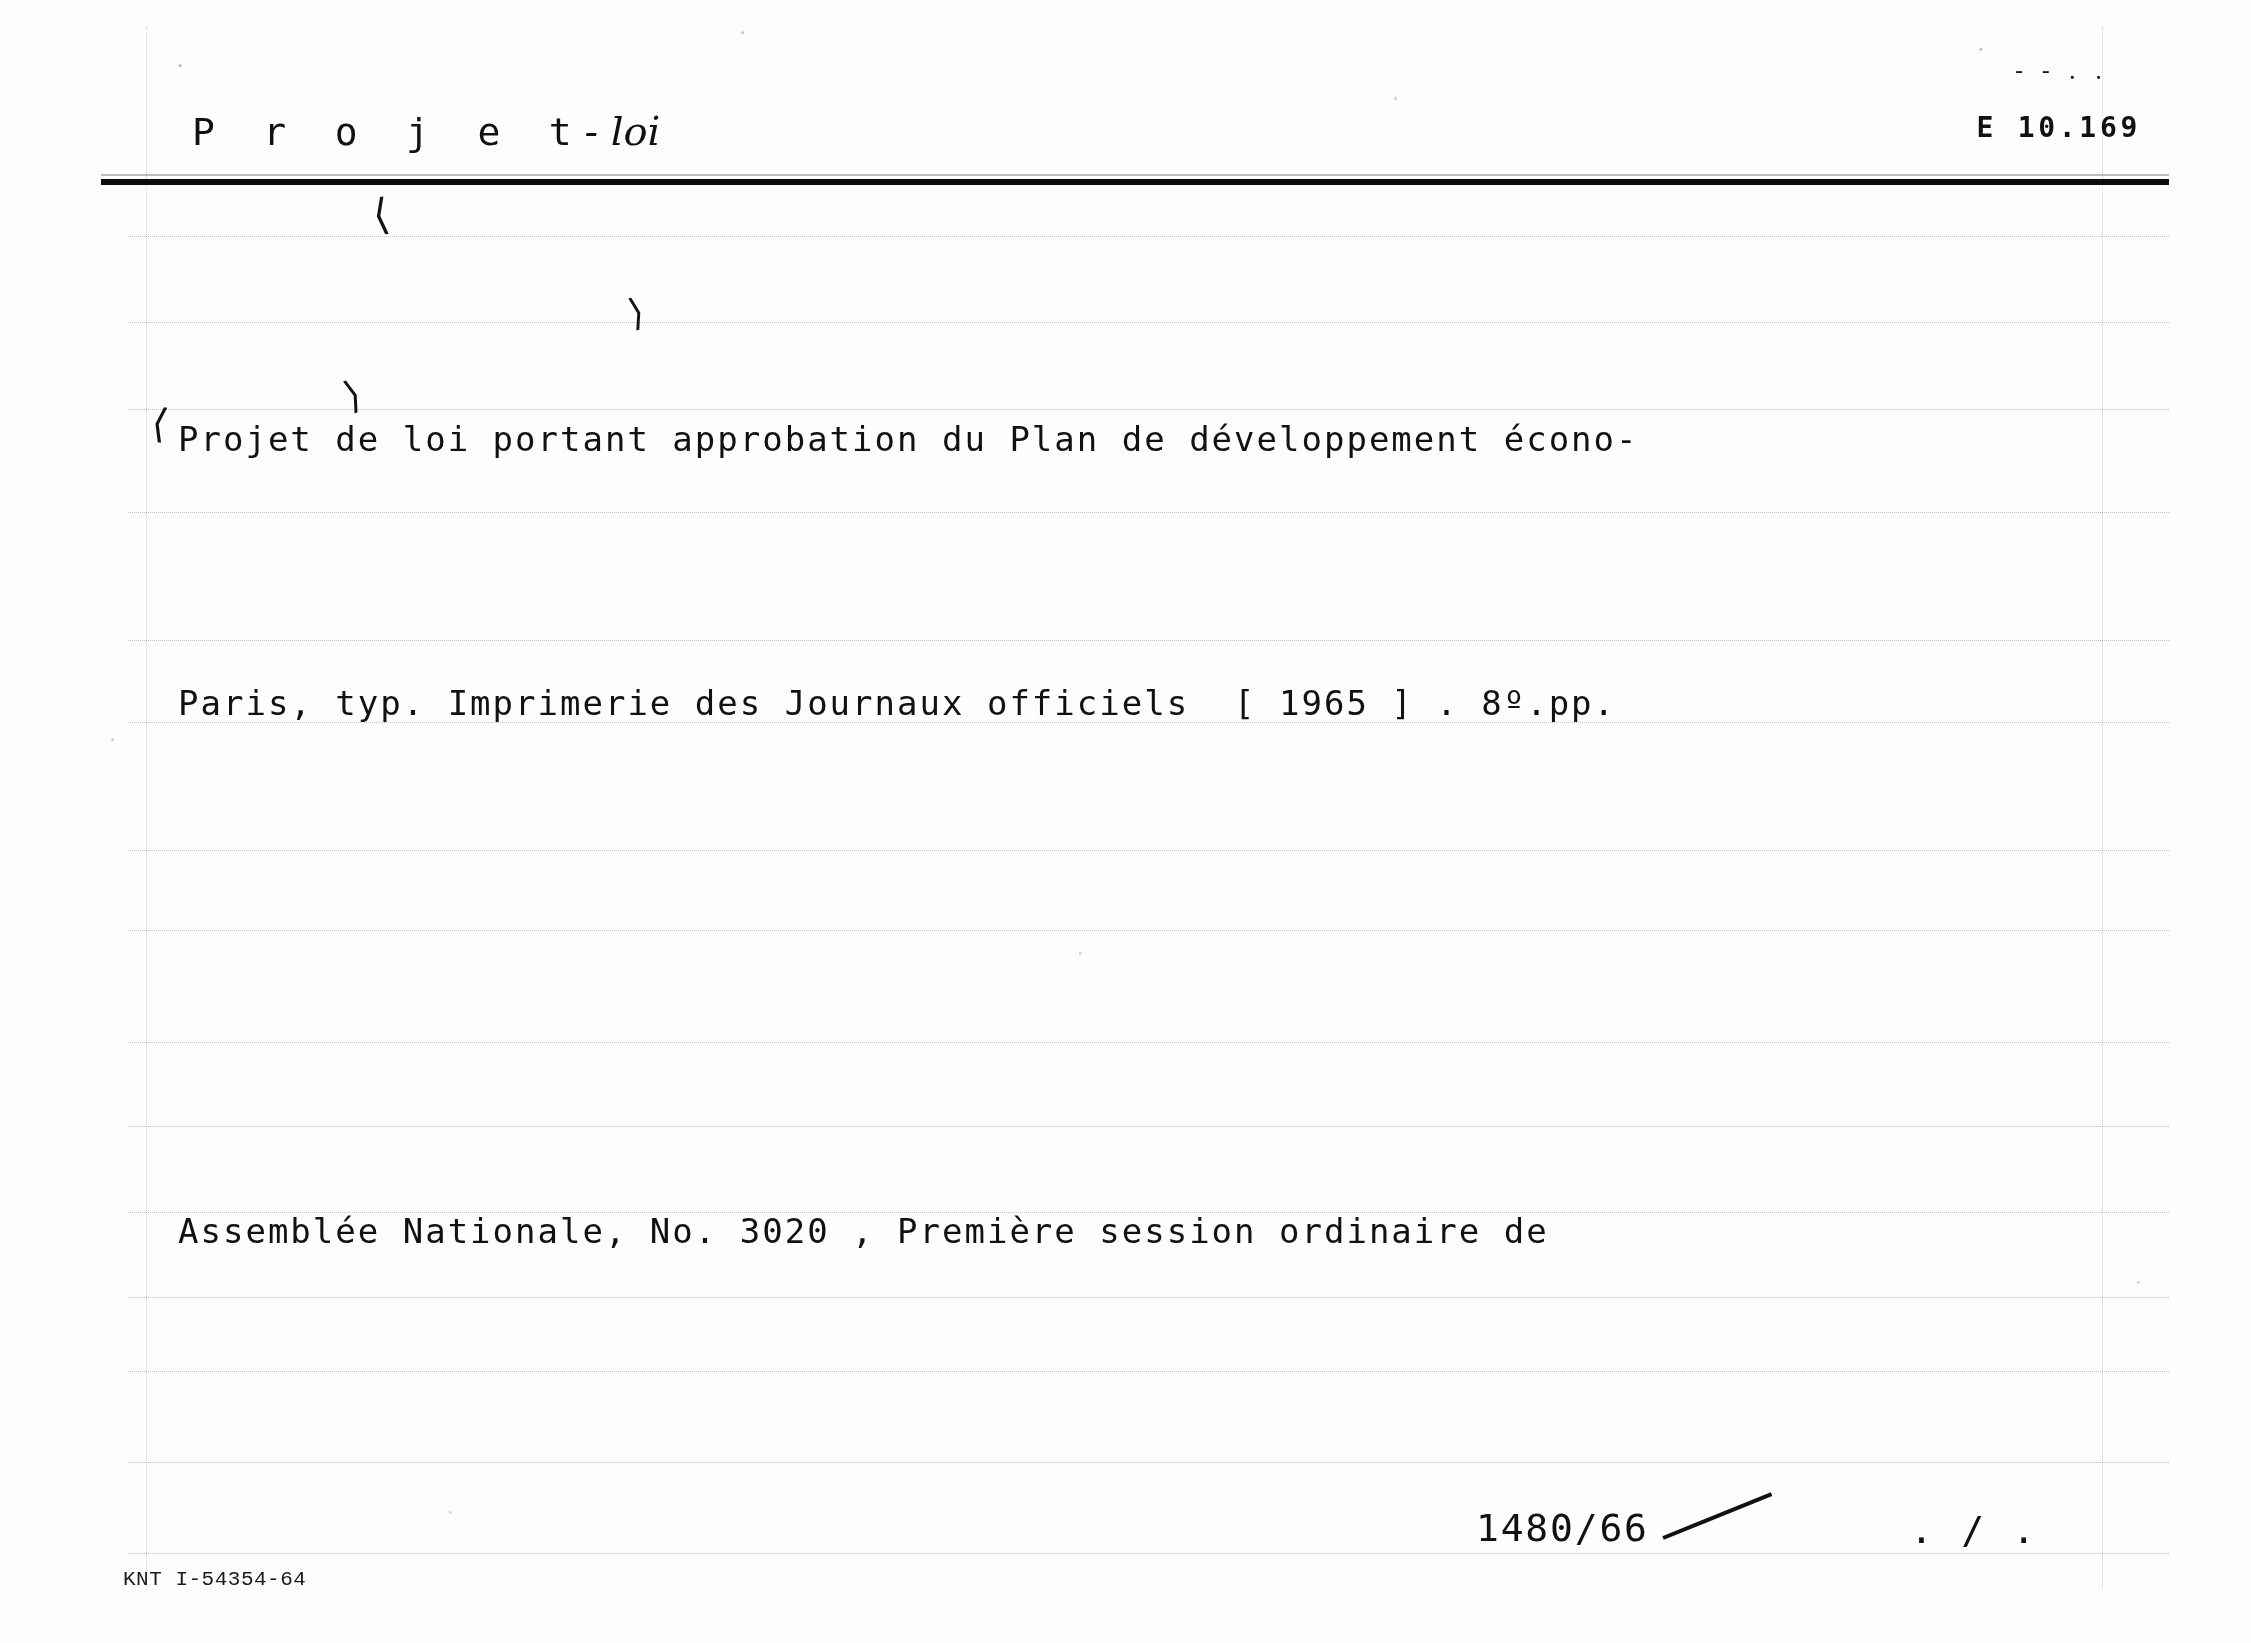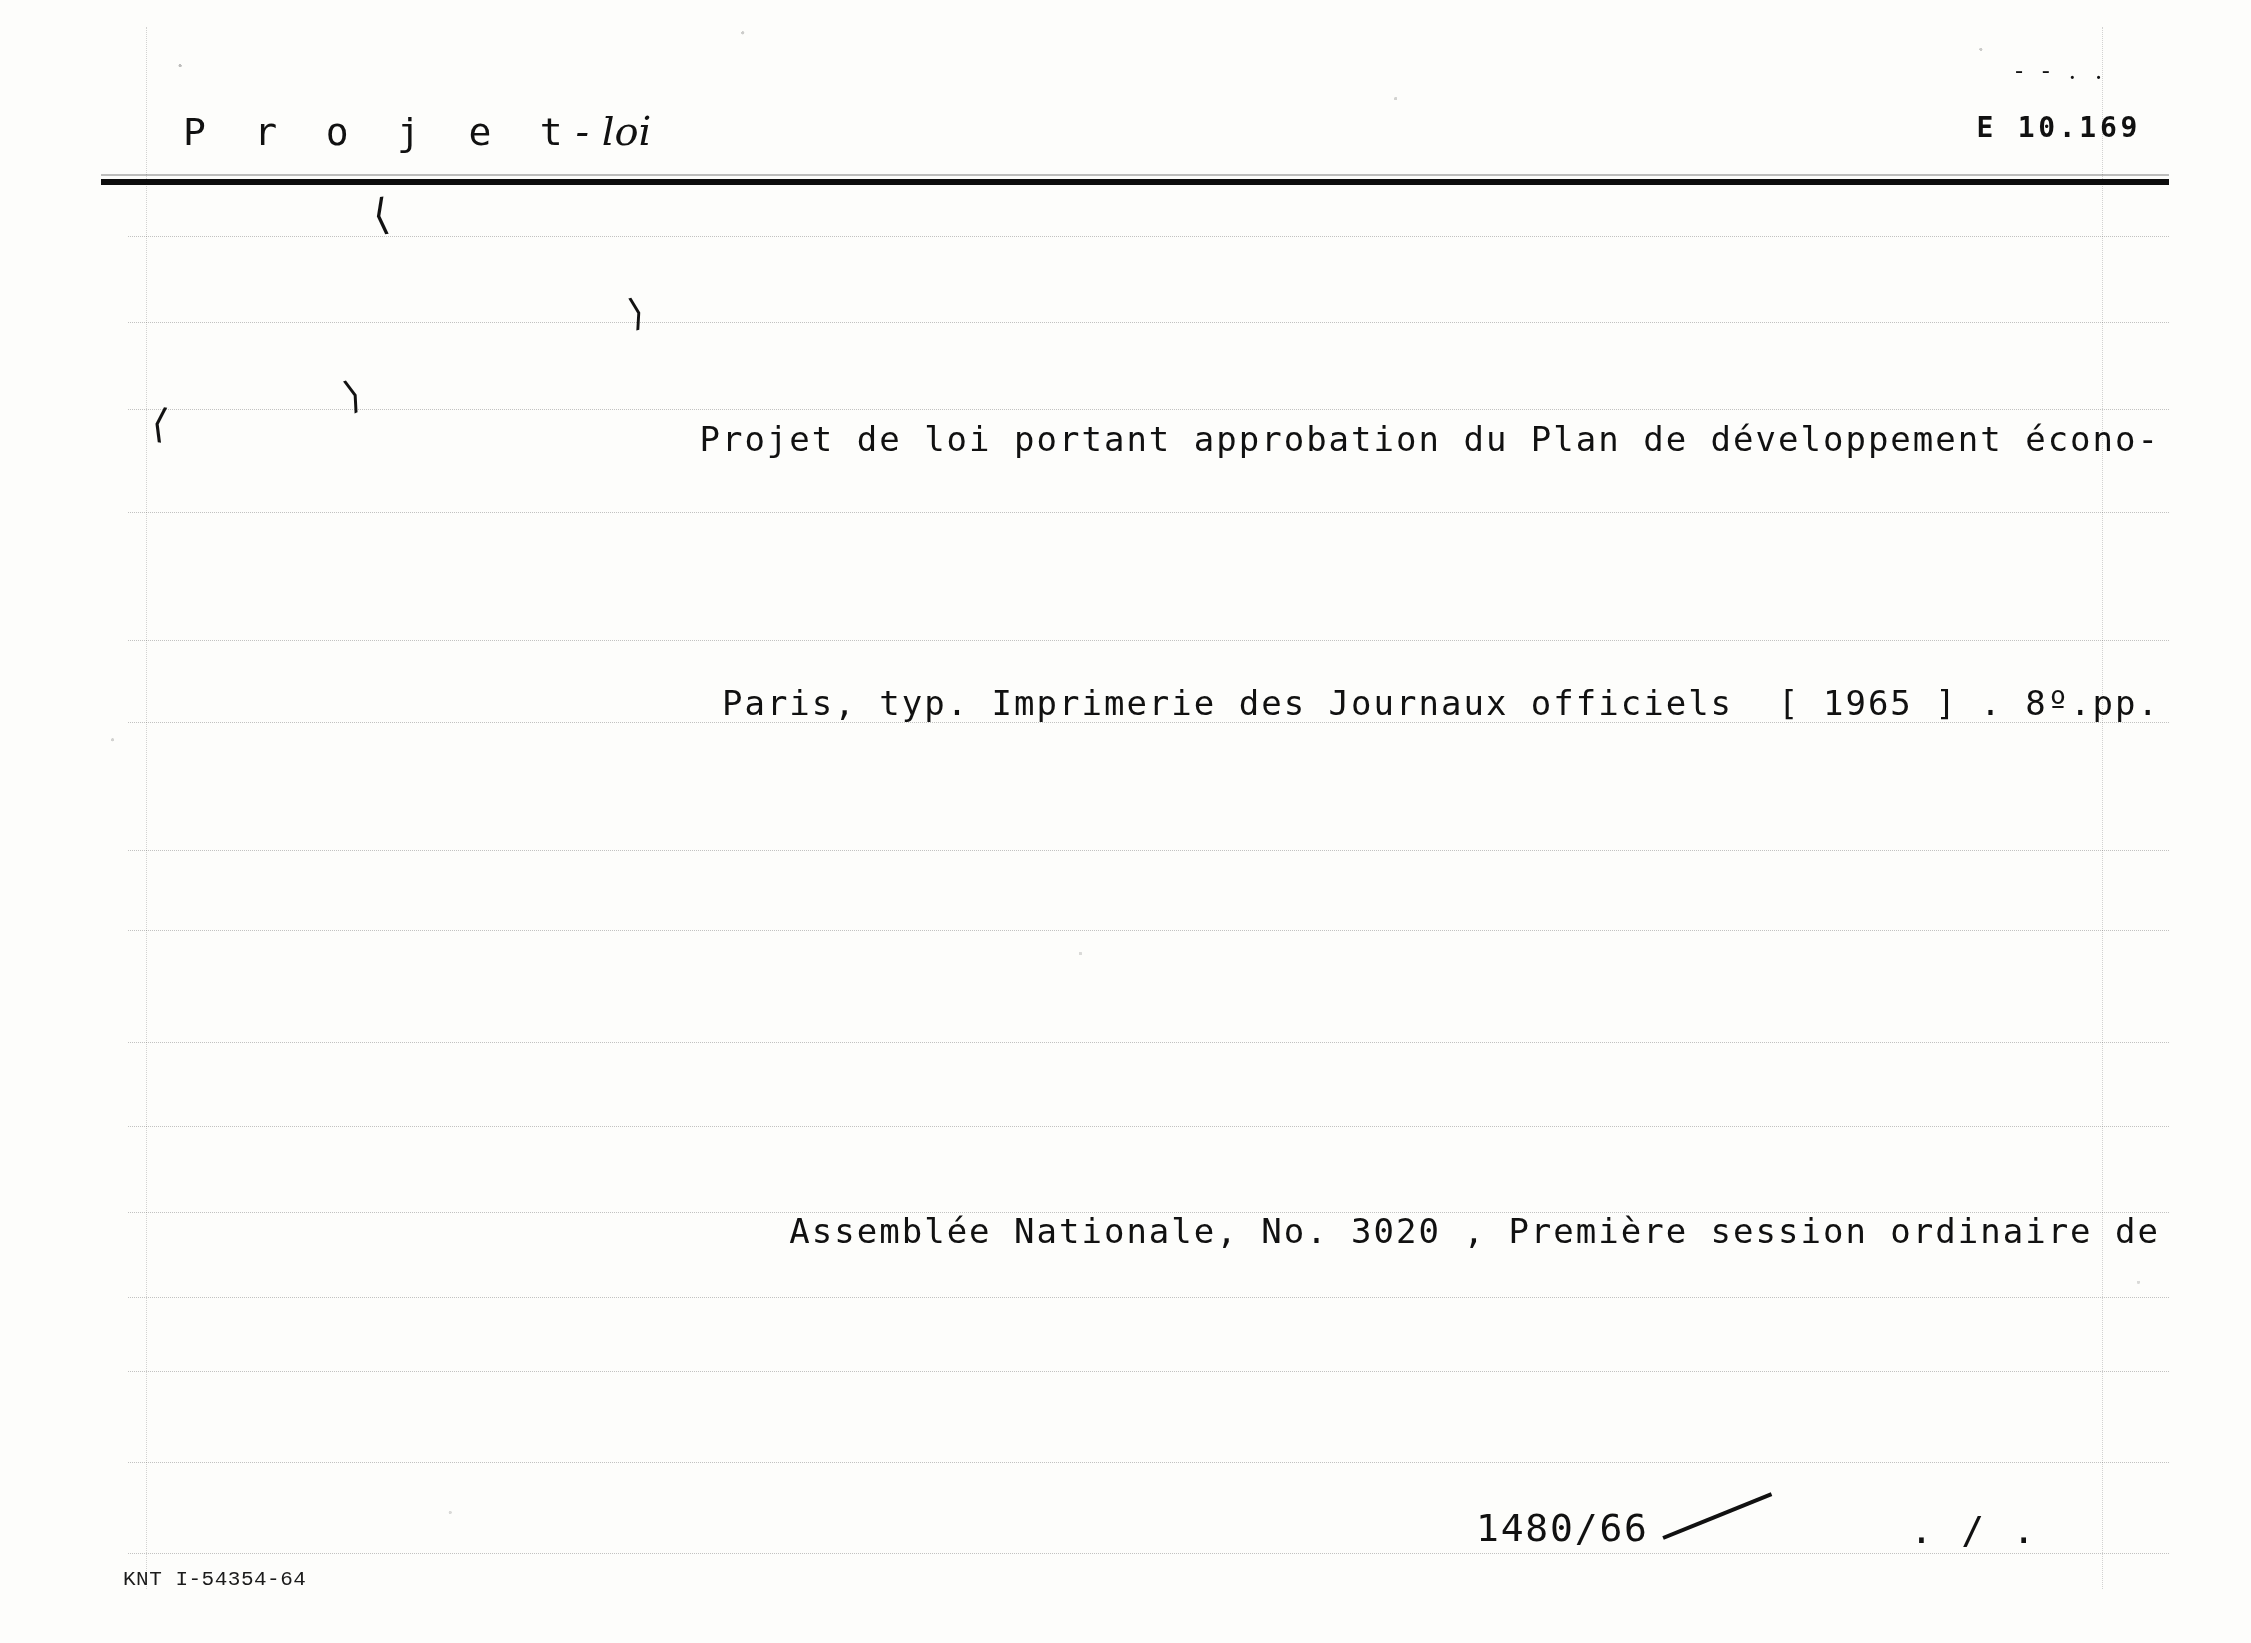--- a/index.html
+++ b/index.html
@@ -68,21 +68,21 @@
   .rule::after {
     content: "";
     position: absolute;
     left: 0; right: 0; top: -5.5px;
     height: 2.7px;
     background: rgba(0,0,0,.25);
   }
 
   .hdr-left {
     position: absolute;
-    left: 183px;
+    left: 192px;
     top: 108px;
     font-size: 38px;
     letter-spacing: 12.8px;
     font-family: "DejaVu Sans Mono", monospace;
   }
   .hdr-script {
     font-family: "DejaVu Serif", serif;
     font-style: italic;
     letter-spacing: 0;
     font-size: 40px;
@@ -99,21 +99,21 @@
   .body-text {
     position: absolute;
     left: 178px;
     right: 91px;
     top: 219px;
     font-size: 34px;
     line-height: 88px;
     letter-spacing: 2px;
     white-space: pre;
   }
-  .line { display: block; text-align: right; }
+  .line { display: block; }
   .blank { display: block; height: 88px; }
 
   .footer-num {
     position: absolute;
     left: 1476px;
     top: 1506px;
     font-size: 38px;
     letter-spacing: 1.8px;
   }
   .footer-slash {

